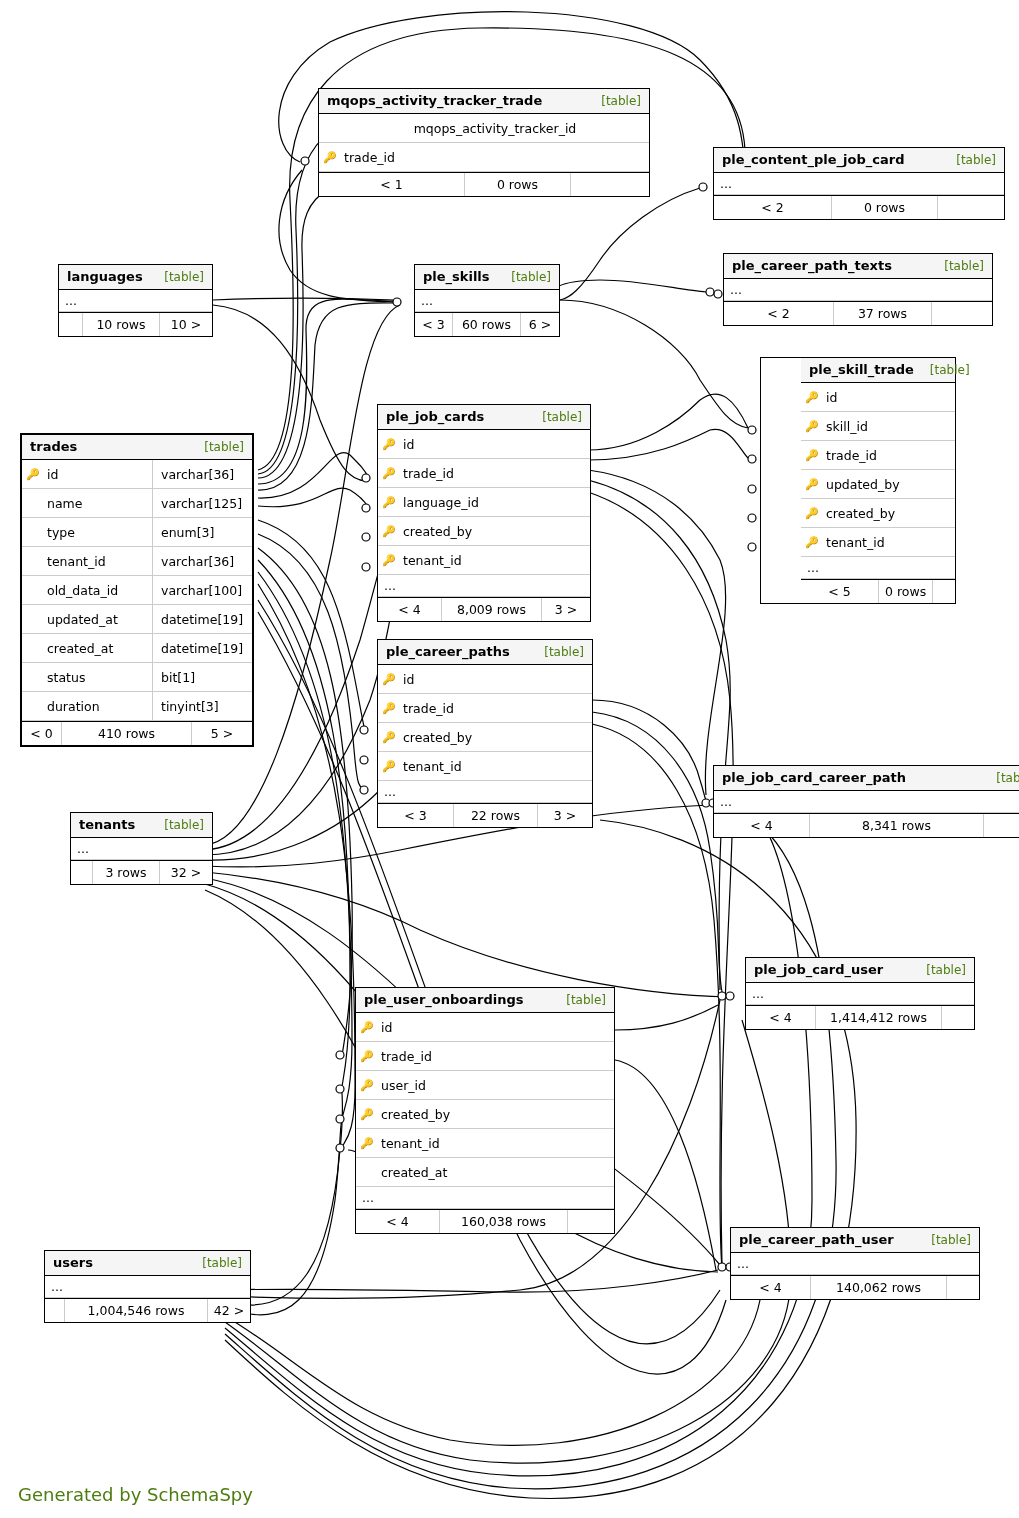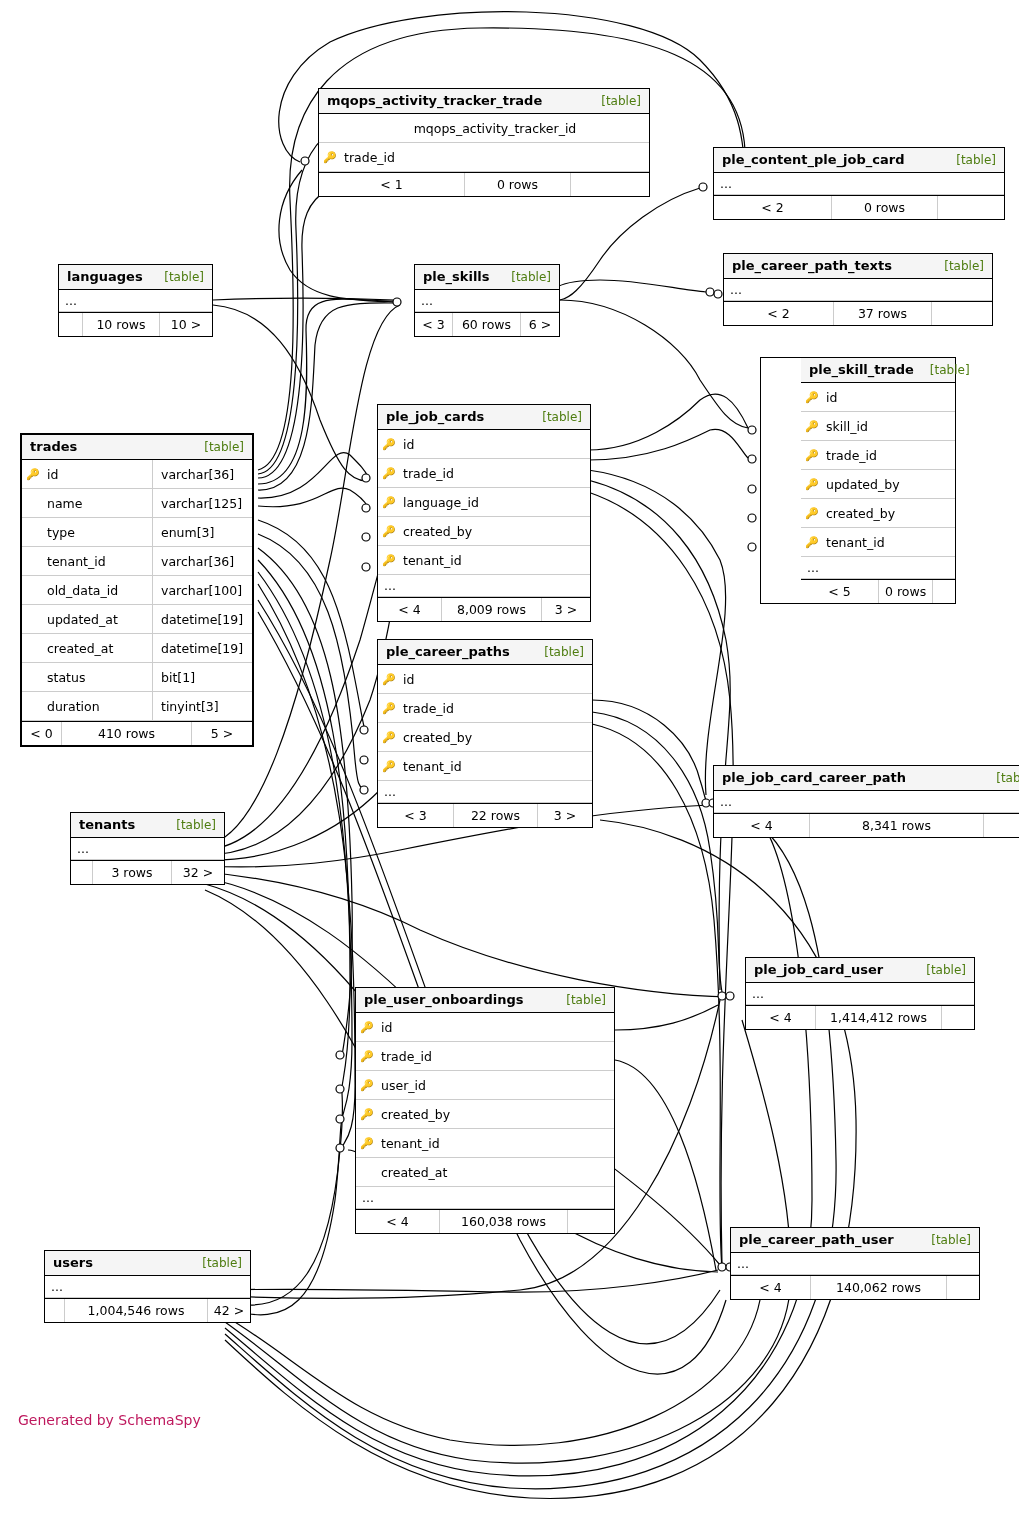--- a/index.html
+++ b/index.html
@@ -133,23 +133,23 @@
   }
   .footer-cell:last-child {
     border-right: none;
   }
   .fc-left { flex: 0 0 auto; }
   .fc-mid { flex: 1 1 auto; }
   .fc-right { flex: 0 0 auto; }
   .credit {
     position: absolute;
     left: 18px;
-    top: 1412px;
-    font-size: 14px;
-    color: #be185d;
+    top: 1484px;
+    font-size: 18px;
+    color: #4d7c0f;
   }
 </style>
 </head>
 <body>
 
 <div id="diagram">
 
   <svg id="edges" viewBox="0 0 1019 1518" xmlns="http://www.w3.org/2000/svg">
     <g fill="none" stroke="#000000" stroke-width="1.2">
 
@@ -478,21 +478,21 @@
       <span class="tbl-tag">[table]</span>
     </div>
     <div class="ellipsis-row">...</div>
     <div class="footer-row">
       <div class="footer-cell fc-left" style="width:96px;flex:0 0 96px;">&lt; 4</div>
       <div class="footer-cell fc-mid">8,341 rows</div>
       <div class="footer-cell fc-right" style="width:60px;flex:0 0 60px;"></div>
     </div>
   </div>
 
-  <div class="table-node" style="left:70px; top:812px; width:155px;">
+  <div class="table-node" style="left:70px; top:812px; width:143px;">
     <div class="tbl-title">
       <span class="tbl-name">tenants</span>
       <span class="tbl-tag">[table]</span>
     </div>
     <div class="ellipsis-row">...</div>
     <div class="footer-row">
       <div class="footer-cell fc-left" style="width:22px;flex:0 0 22px;"></div>
       <div class="footer-cell fc-mid">3 rows</div>
       <div class="footer-cell fc-right" style="width:52px;flex:0 0 52px;">32 &gt;</div>
     </div>

